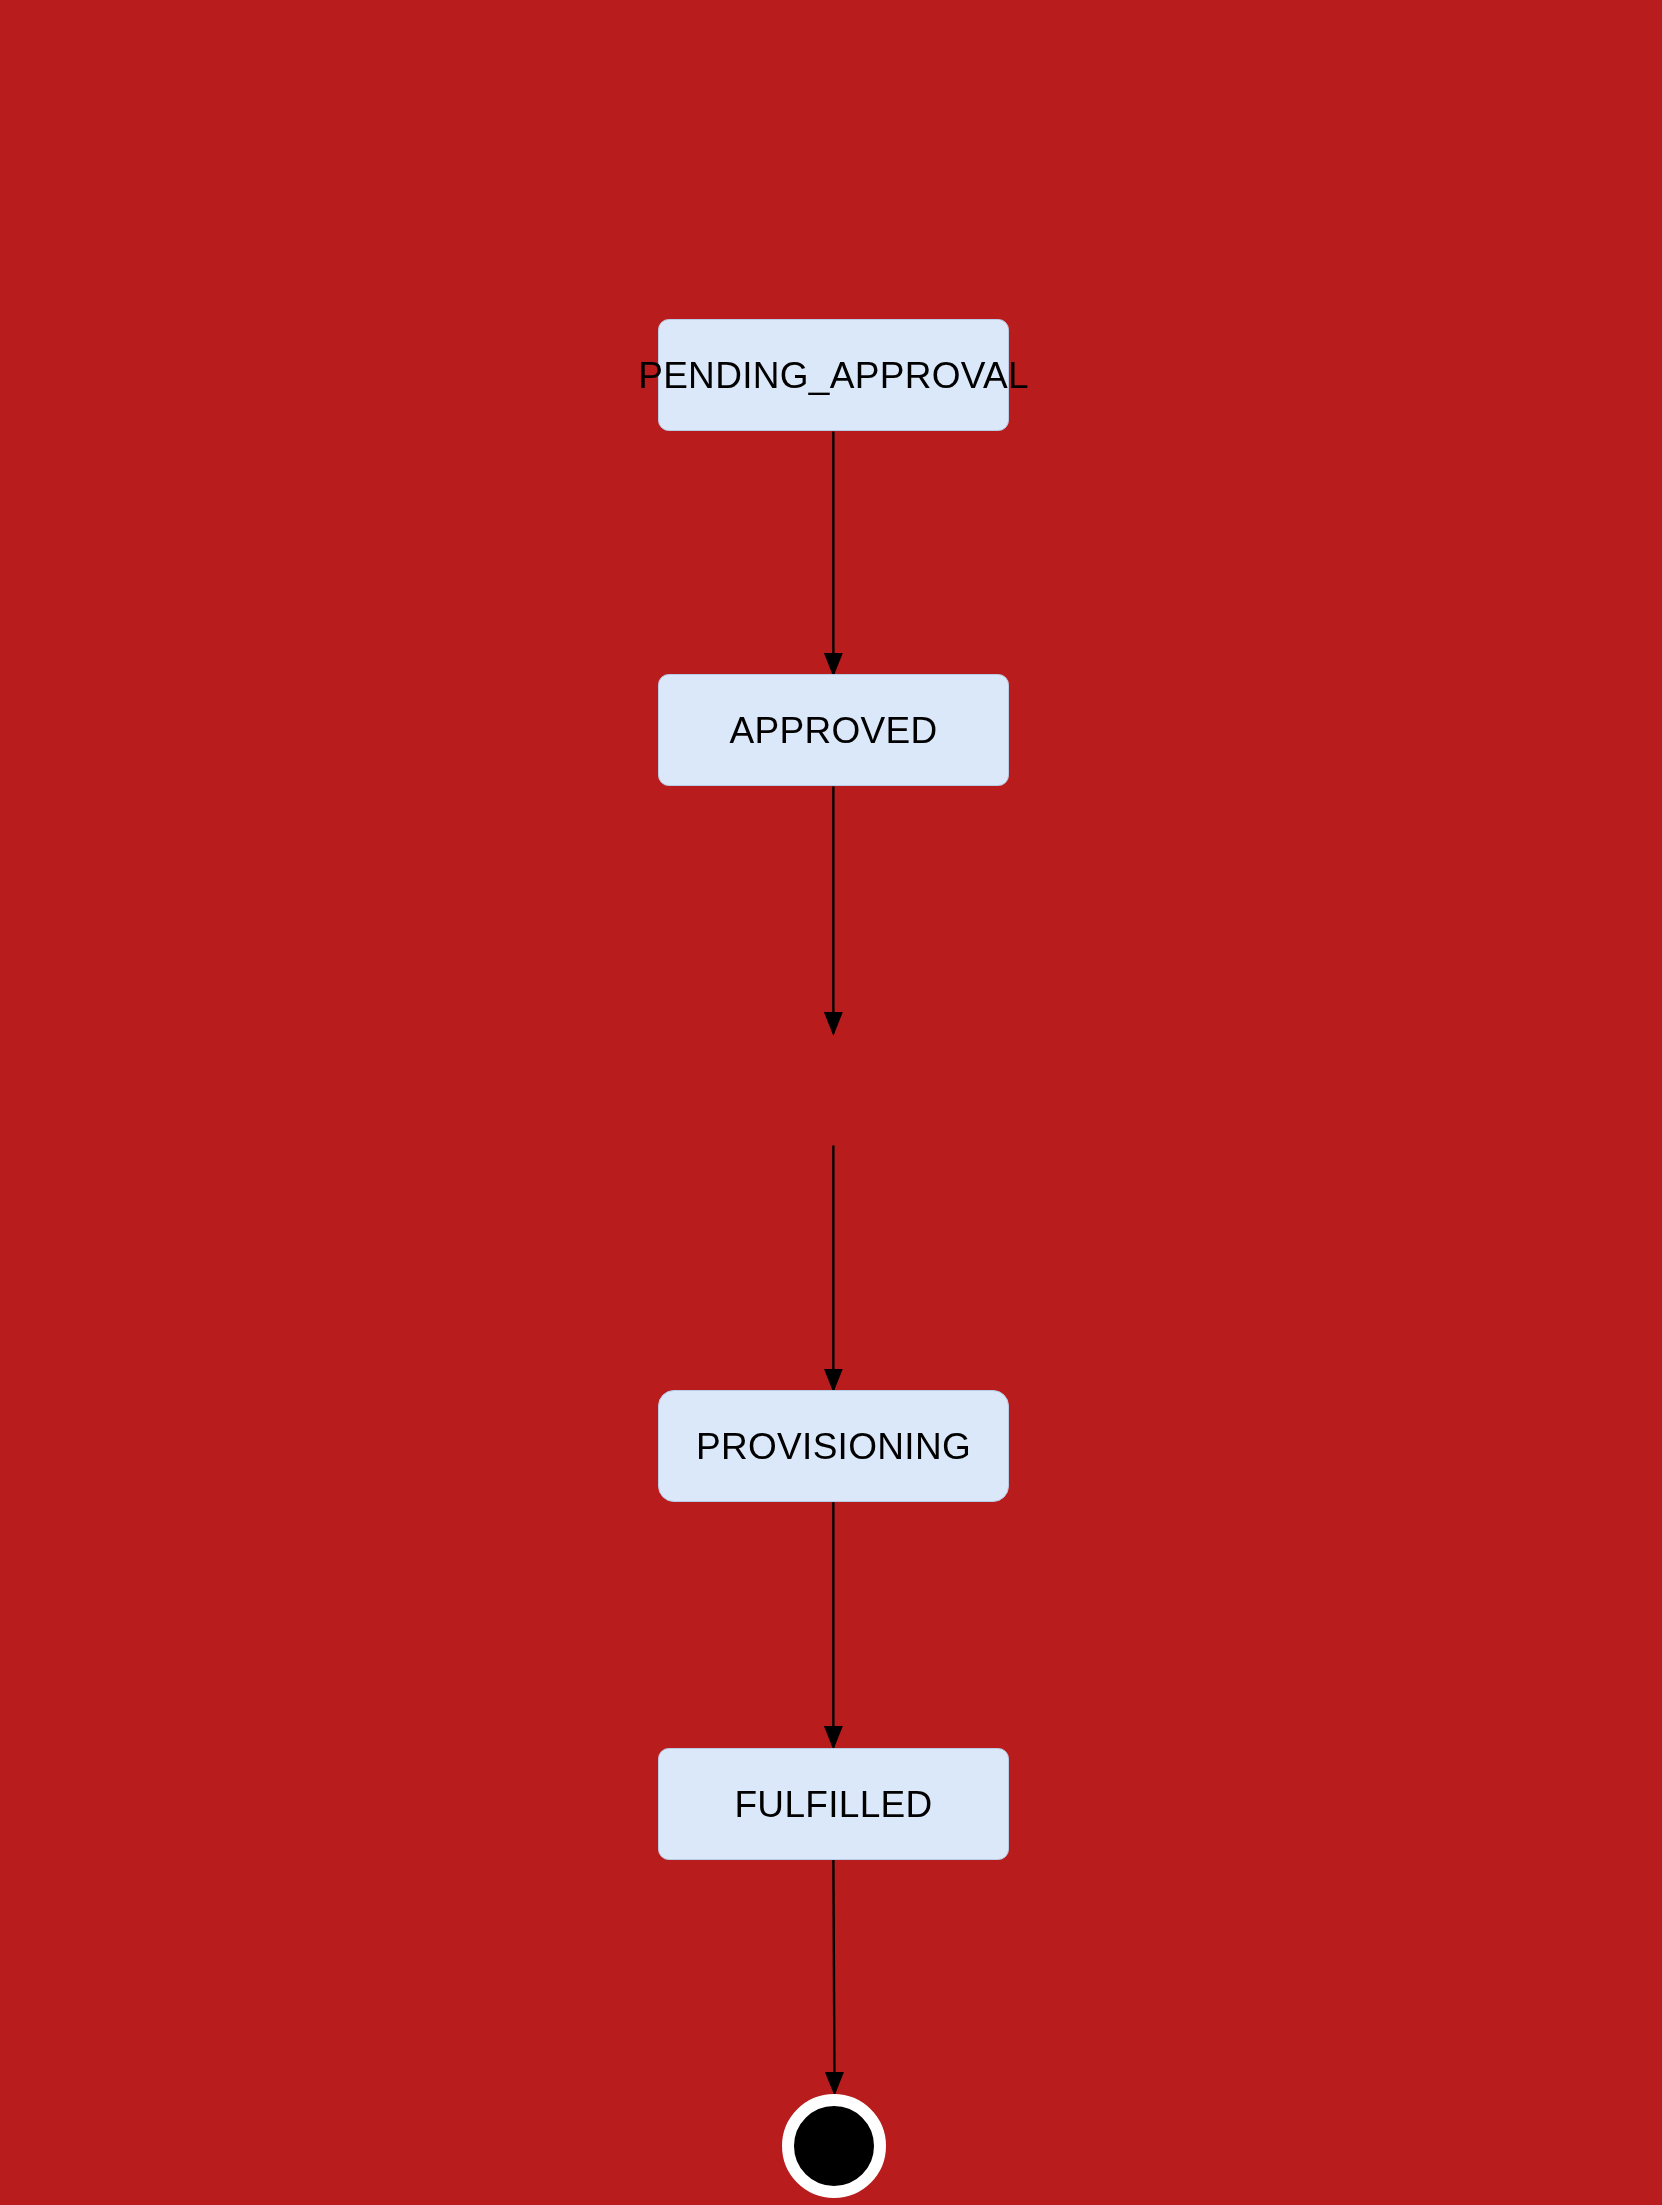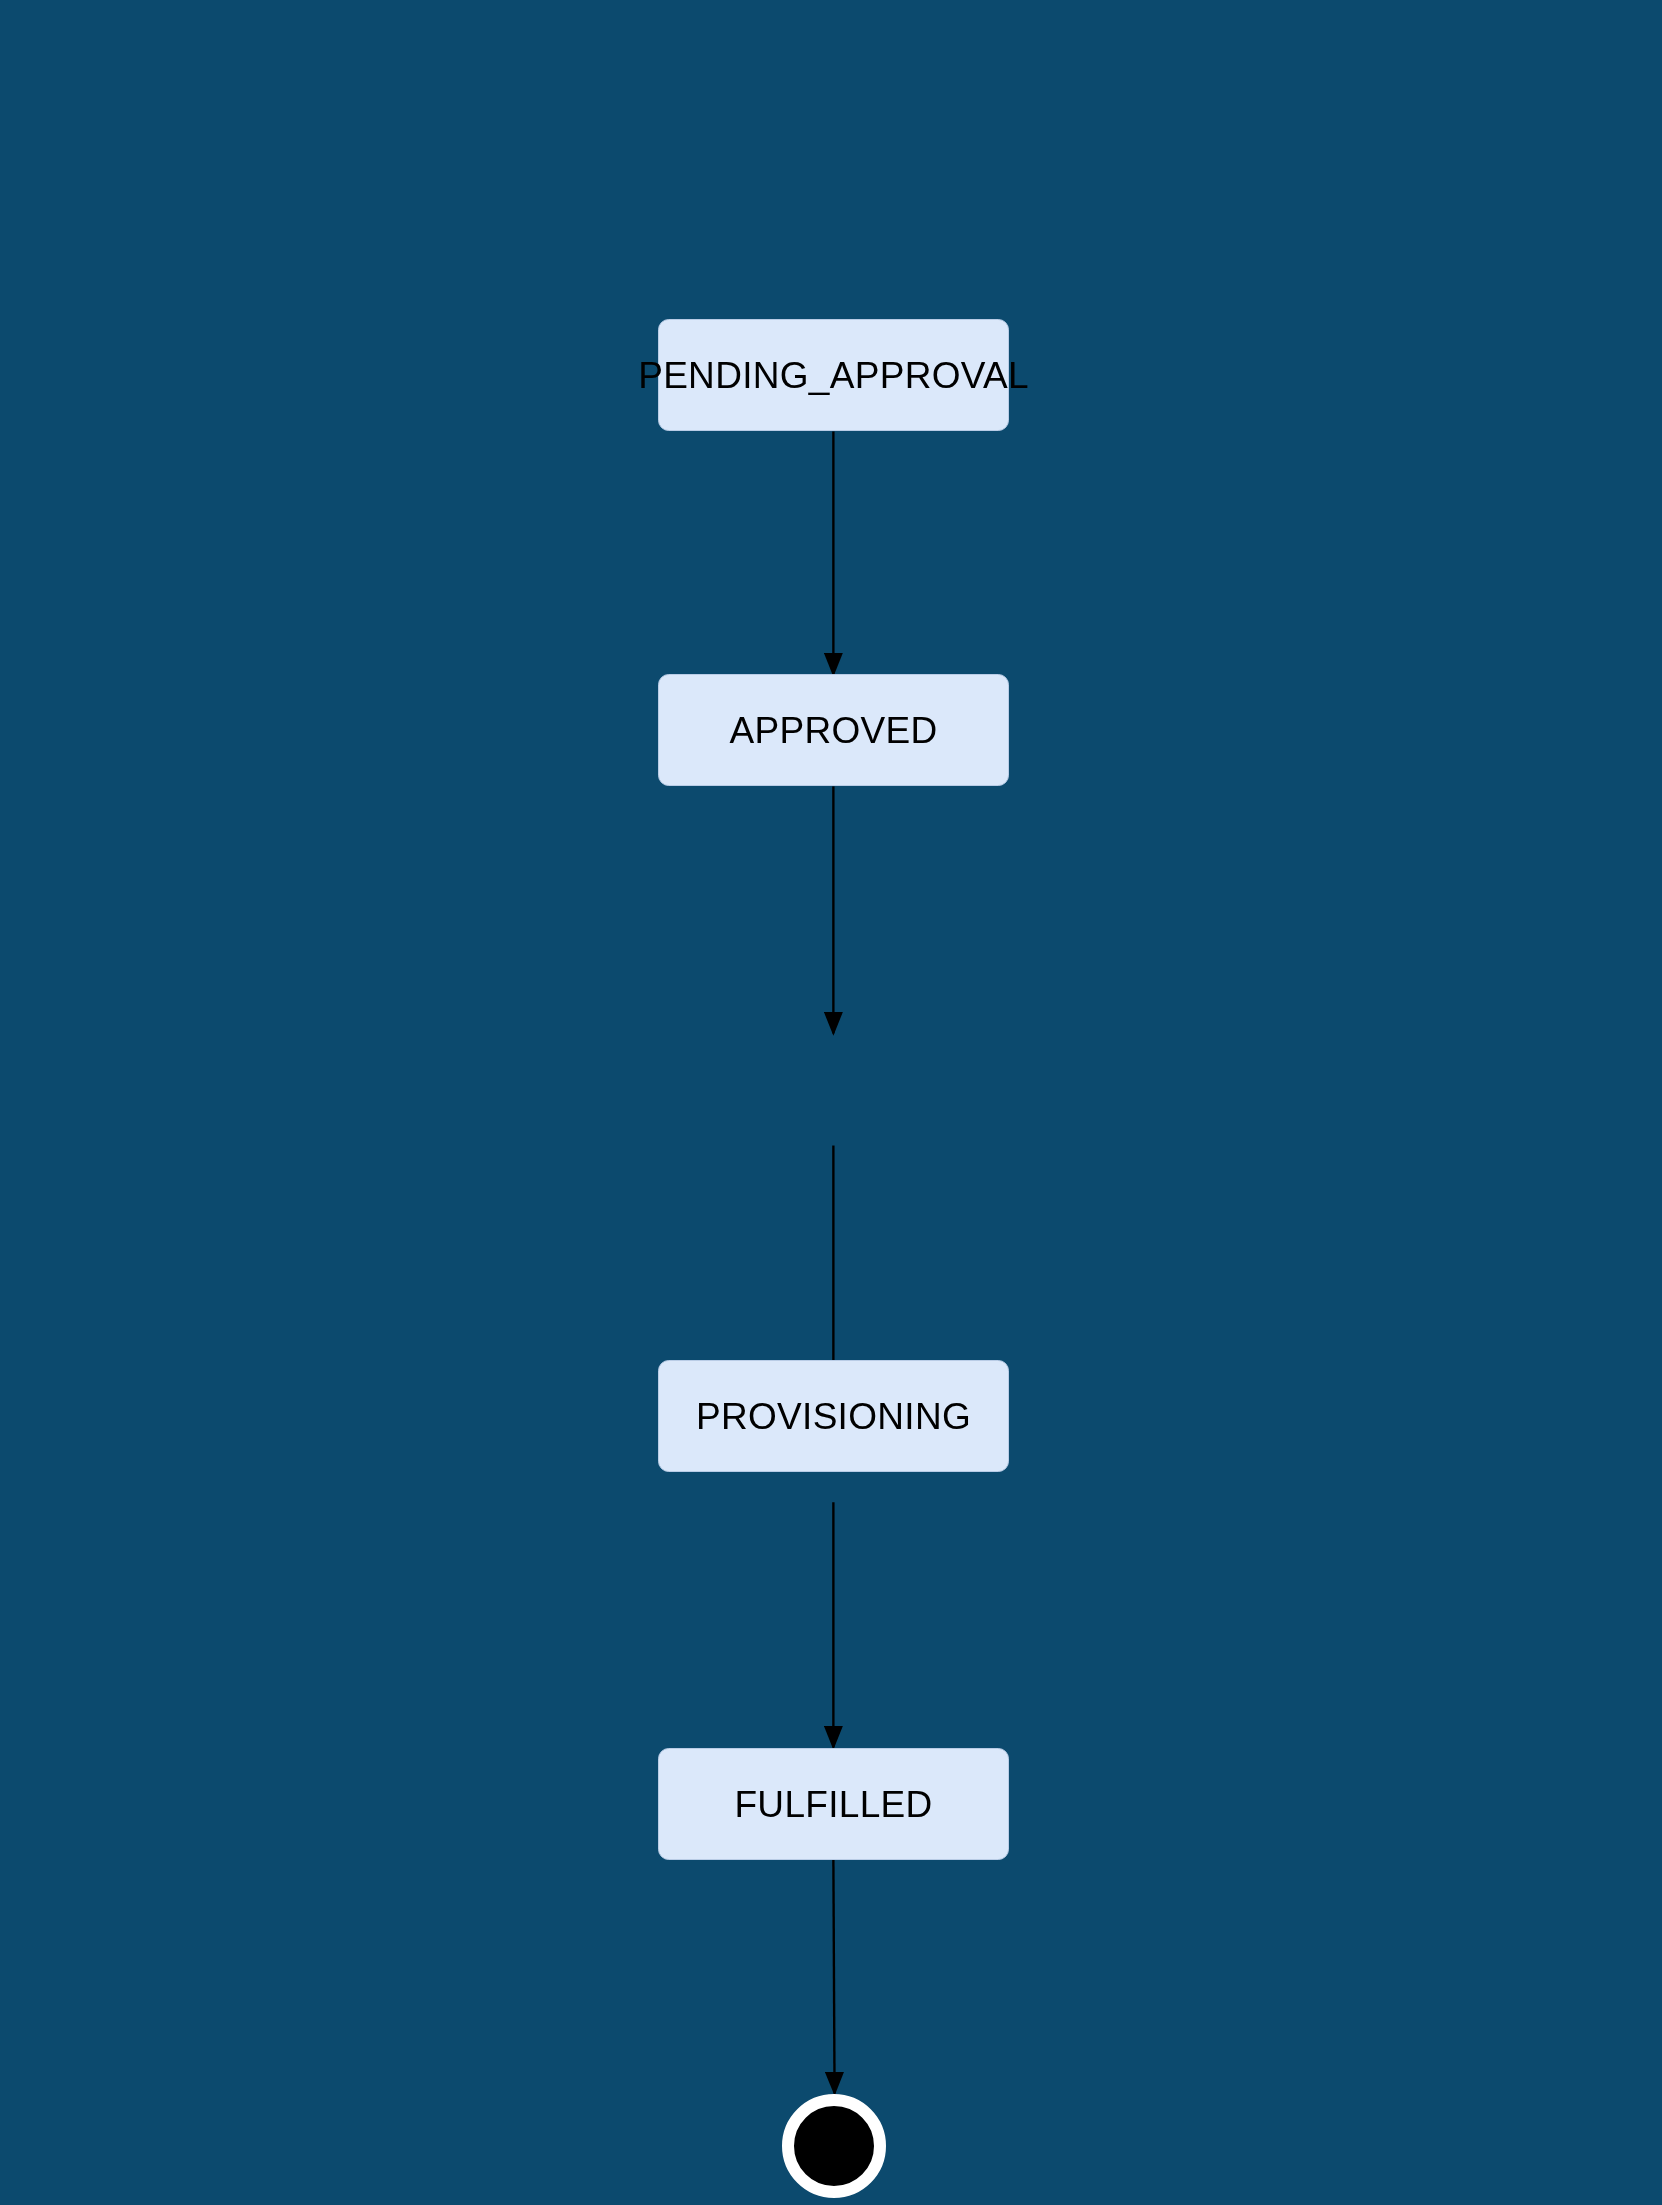--- a/index.html
+++ b/index.html
@@ -12,21 +12,21 @@
     width: 1662px;
     height: 2205px;
     font-family: "Liberation Sans", "DejaVu Sans", sans-serif;
     overflow: hidden;
   }
 
   #diagram-canvas {
     position: relative;
     width: 1662px;
     height: 2205px;
-    background: #0c4a6e;
+    background: #b91c1c;
   }
 
   
   .state-node {
     position: absolute;
     box-sizing: border-box;
     width: 351px;
     height: 112px;
     background: #dbe8fa;
     border: 1.2px solid #b9cce6;
@@ -89,21 +89,21 @@
 
   <div class="state-node" style="left:658px; top:319px;">
     <span class="state-node-label">PENDING_APPROVAL</span>
   </div>
 
   <div class="state-node" style="left:658px; top:674px;">
     <span class="state-node-label">APPROVED</span>
   </div>
 
 
-  <div class="state-node" style="left:658px; top:1360px;">
+  <div class="state-node" style="left:658px; top:1390px;border-radius:16px;">
     <span class="state-node-label">PROVISIONING</span>
   </div>
 
   <div class="state-node" style="left:658px; top:1748px;align-items:center;">
     <span class="state-node-label">FULFILLED</span>
   </div>
 
   <div class="end-node" style="left:782px; top:2094px;"></div>
 
 </div>

